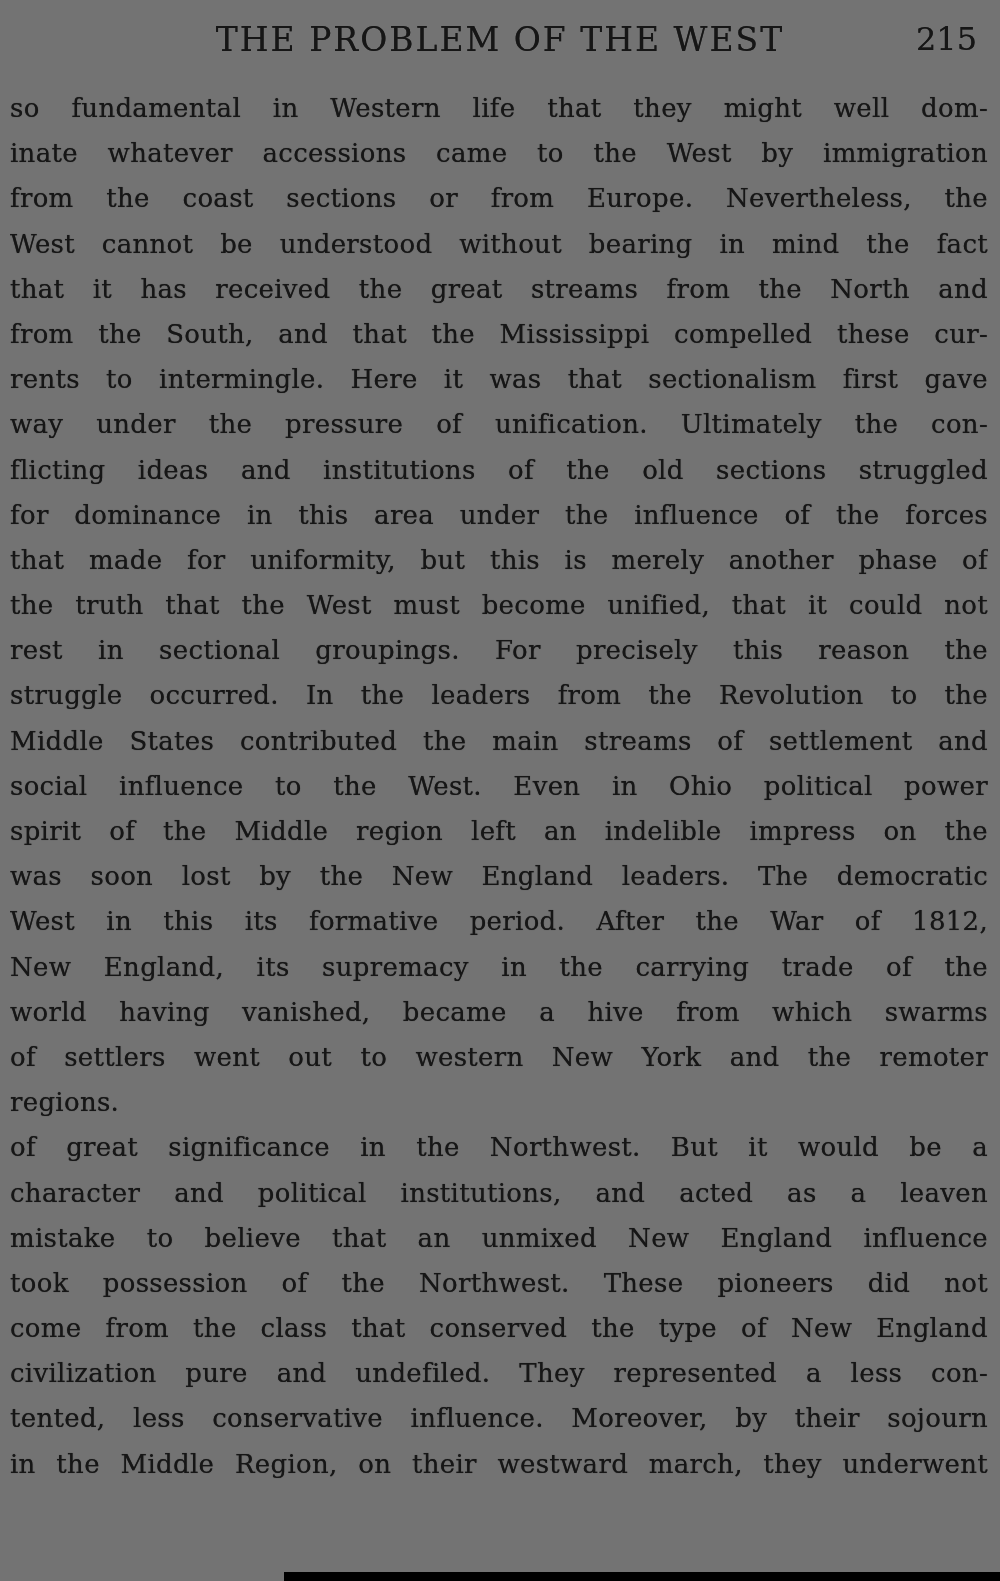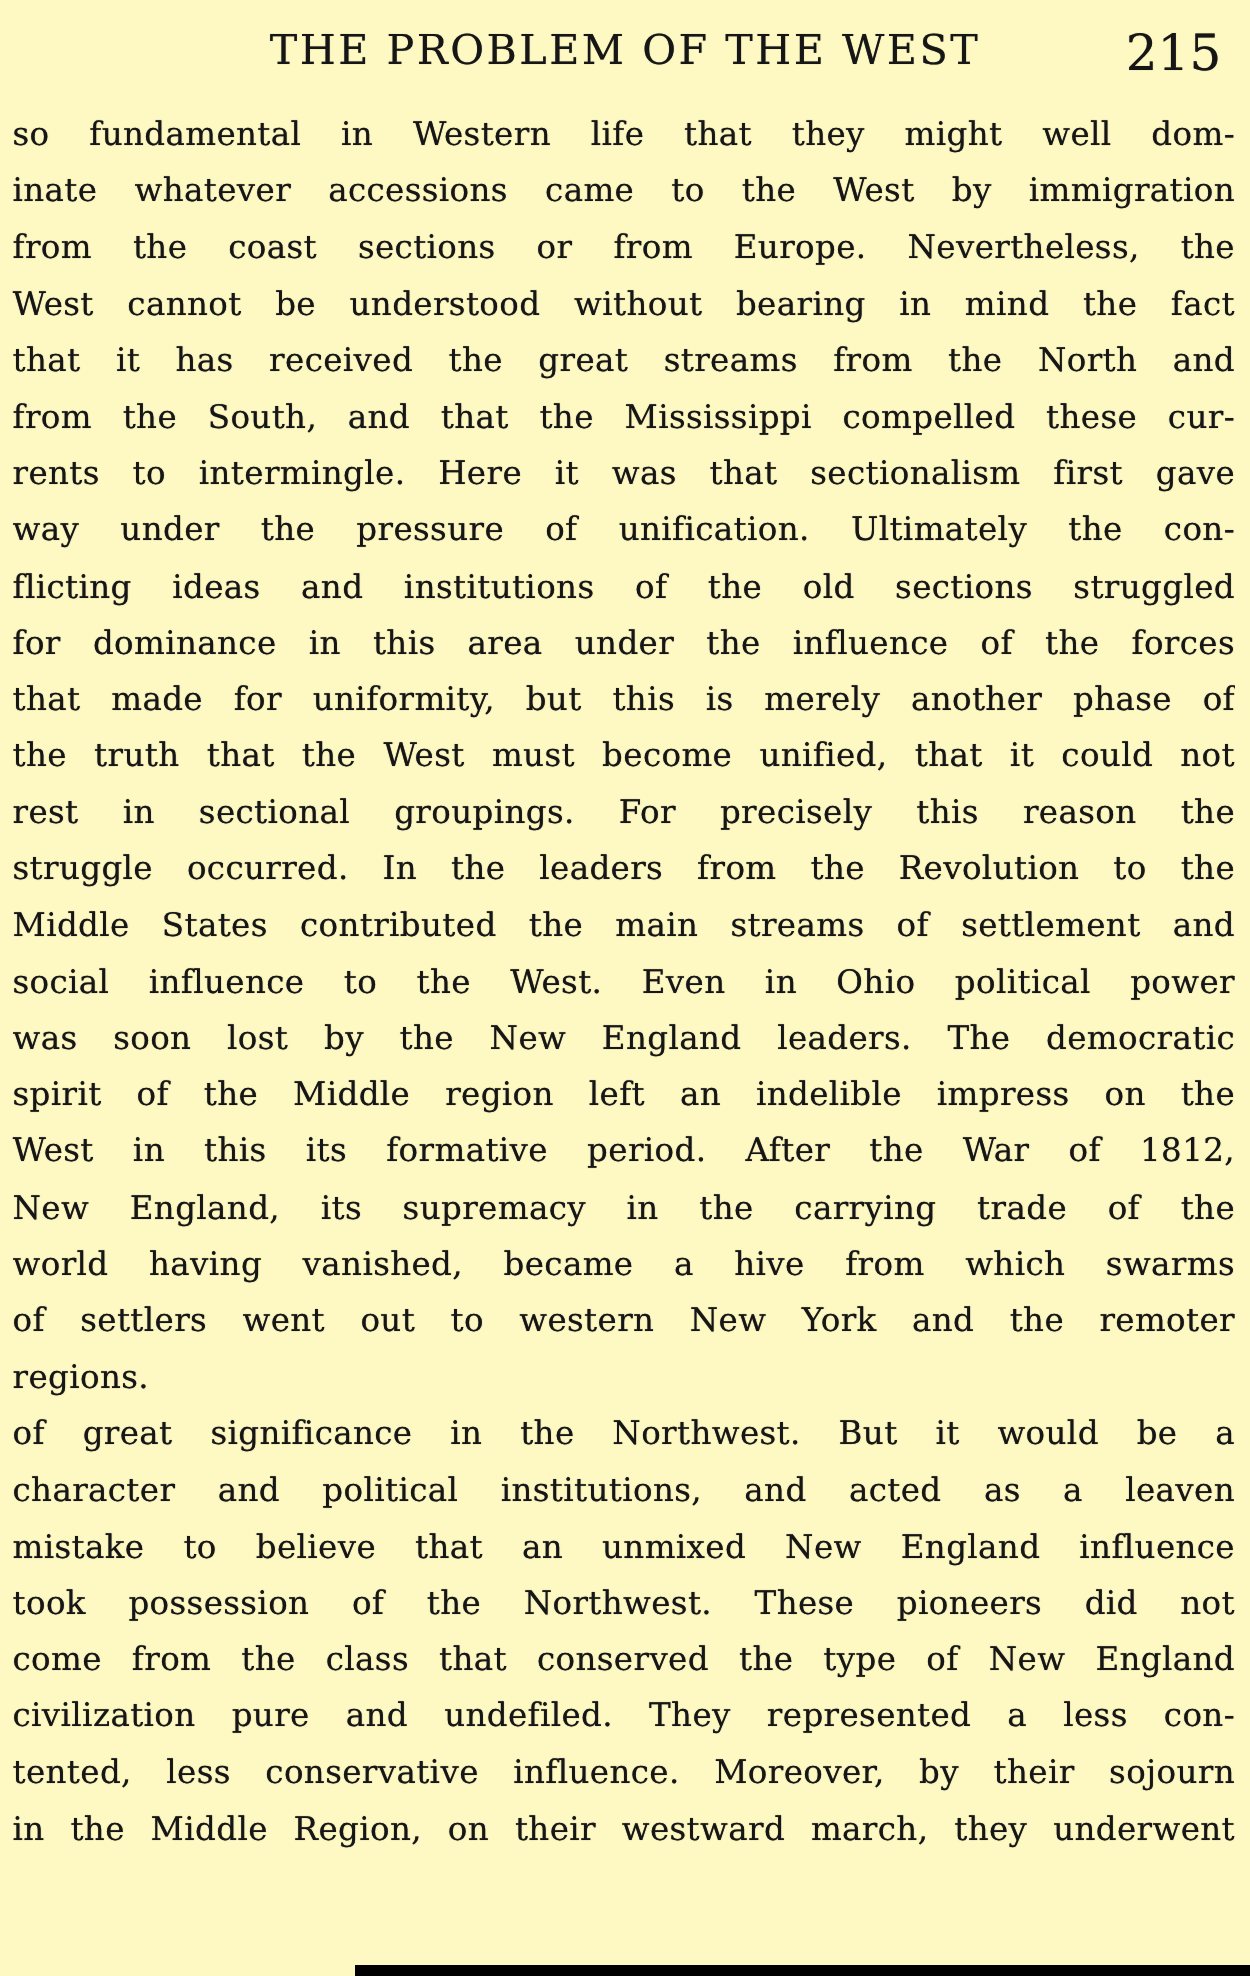--- a/index.html
+++ b/index.html
@@ -4,21 +4,21 @@
 <style>
   html, body {
     margin: 0;
     padding: 0;
     background: #ffffff;
   }
   .page {
     position: relative;
     width: 1000px;
     height: 1581px;
-    background: #fef9c3;
+    background: #737373;
     font-family: "DejaVu Serif", "Liberation Serif", serif;
     color: #161616;
     overflow: hidden;
   }
   .running-head {
     position: absolute;
     top: 20px;
     left: 0;
     right: 0;
     height: 44px;
@@ -30,21 +30,21 @@
     text-align: center;
     font-size: 33px;
     letter-spacing: 2px;
     white-space: nowrap;
     text-shadow: 0 0 0.6px rgba(10,10,10,0.65);
   }
   .head-page-number {
     position: absolute;
     right: 23px;
     top: 0;
-    font-size: 40px;
+    font-size: 32px;
     text-shadow: 0 0 0.6px rgba(10,10,10,0.65);
   }
   .body-text {
     position: absolute;
     top: 86px;
     left: 10px;
     right: 12px;
   }
   .text-line {
     font-size: 26px;
@@ -94,22 +94,22 @@
         <div class="text-line">rents to intermingle.  Here it was that sectionalism first gave</div>
         <div class="text-line">way under the pressure of unification.  Ultimately the con-</div>
         <div class="text-line">flicting ideas and institutions of the old sections struggled</div>
         <div class="text-line">for dominance in this area under the influence of the forces</div>
         <div class="text-line">that made for uniformity, but this is merely another phase of</div>
         <div class="text-line">the truth that the West must become unified, that it could not</div>
         <div class="text-line">rest in sectional groupings.  For precisely this reason the</div>
         <div class="text-line">struggle occurred.  In the leaders from the Revolution to the</div>
         <div class="text-line">Middle States contributed the main streams of settlement and</div>
         <div class="text-line">social influence to the West.  Even in Ohio political power</div>
+        <div class="text-line">spirit of the Middle region left an indelible impress on the</div>
         <div class="text-line">was soon lost by the New England leaders.  The democratic</div>
-        <div class="text-line">spirit of the Middle region left an indelible impress on the</div>
         <div class="text-line">West in this its formative period.  After the War of 1812,</div>
         <div class="text-line">New England, its supremacy in the carrying trade of the</div>
         <div class="text-line">world having vanished, became a hive from which swarms</div>
         <div class="text-line">of settlers went out to western New York and the remoter</div>
         <div class="text-line short-last">regions.</div>
       </div>
       <div>
         <div class="text-line">of great significance in the Northwest.  But it would be a</div>
         <div class="text-line">character and political institutions, and acted as a leaven</div>
         <div class="text-line">mistake to believe that an unmixed New England influence</div>

